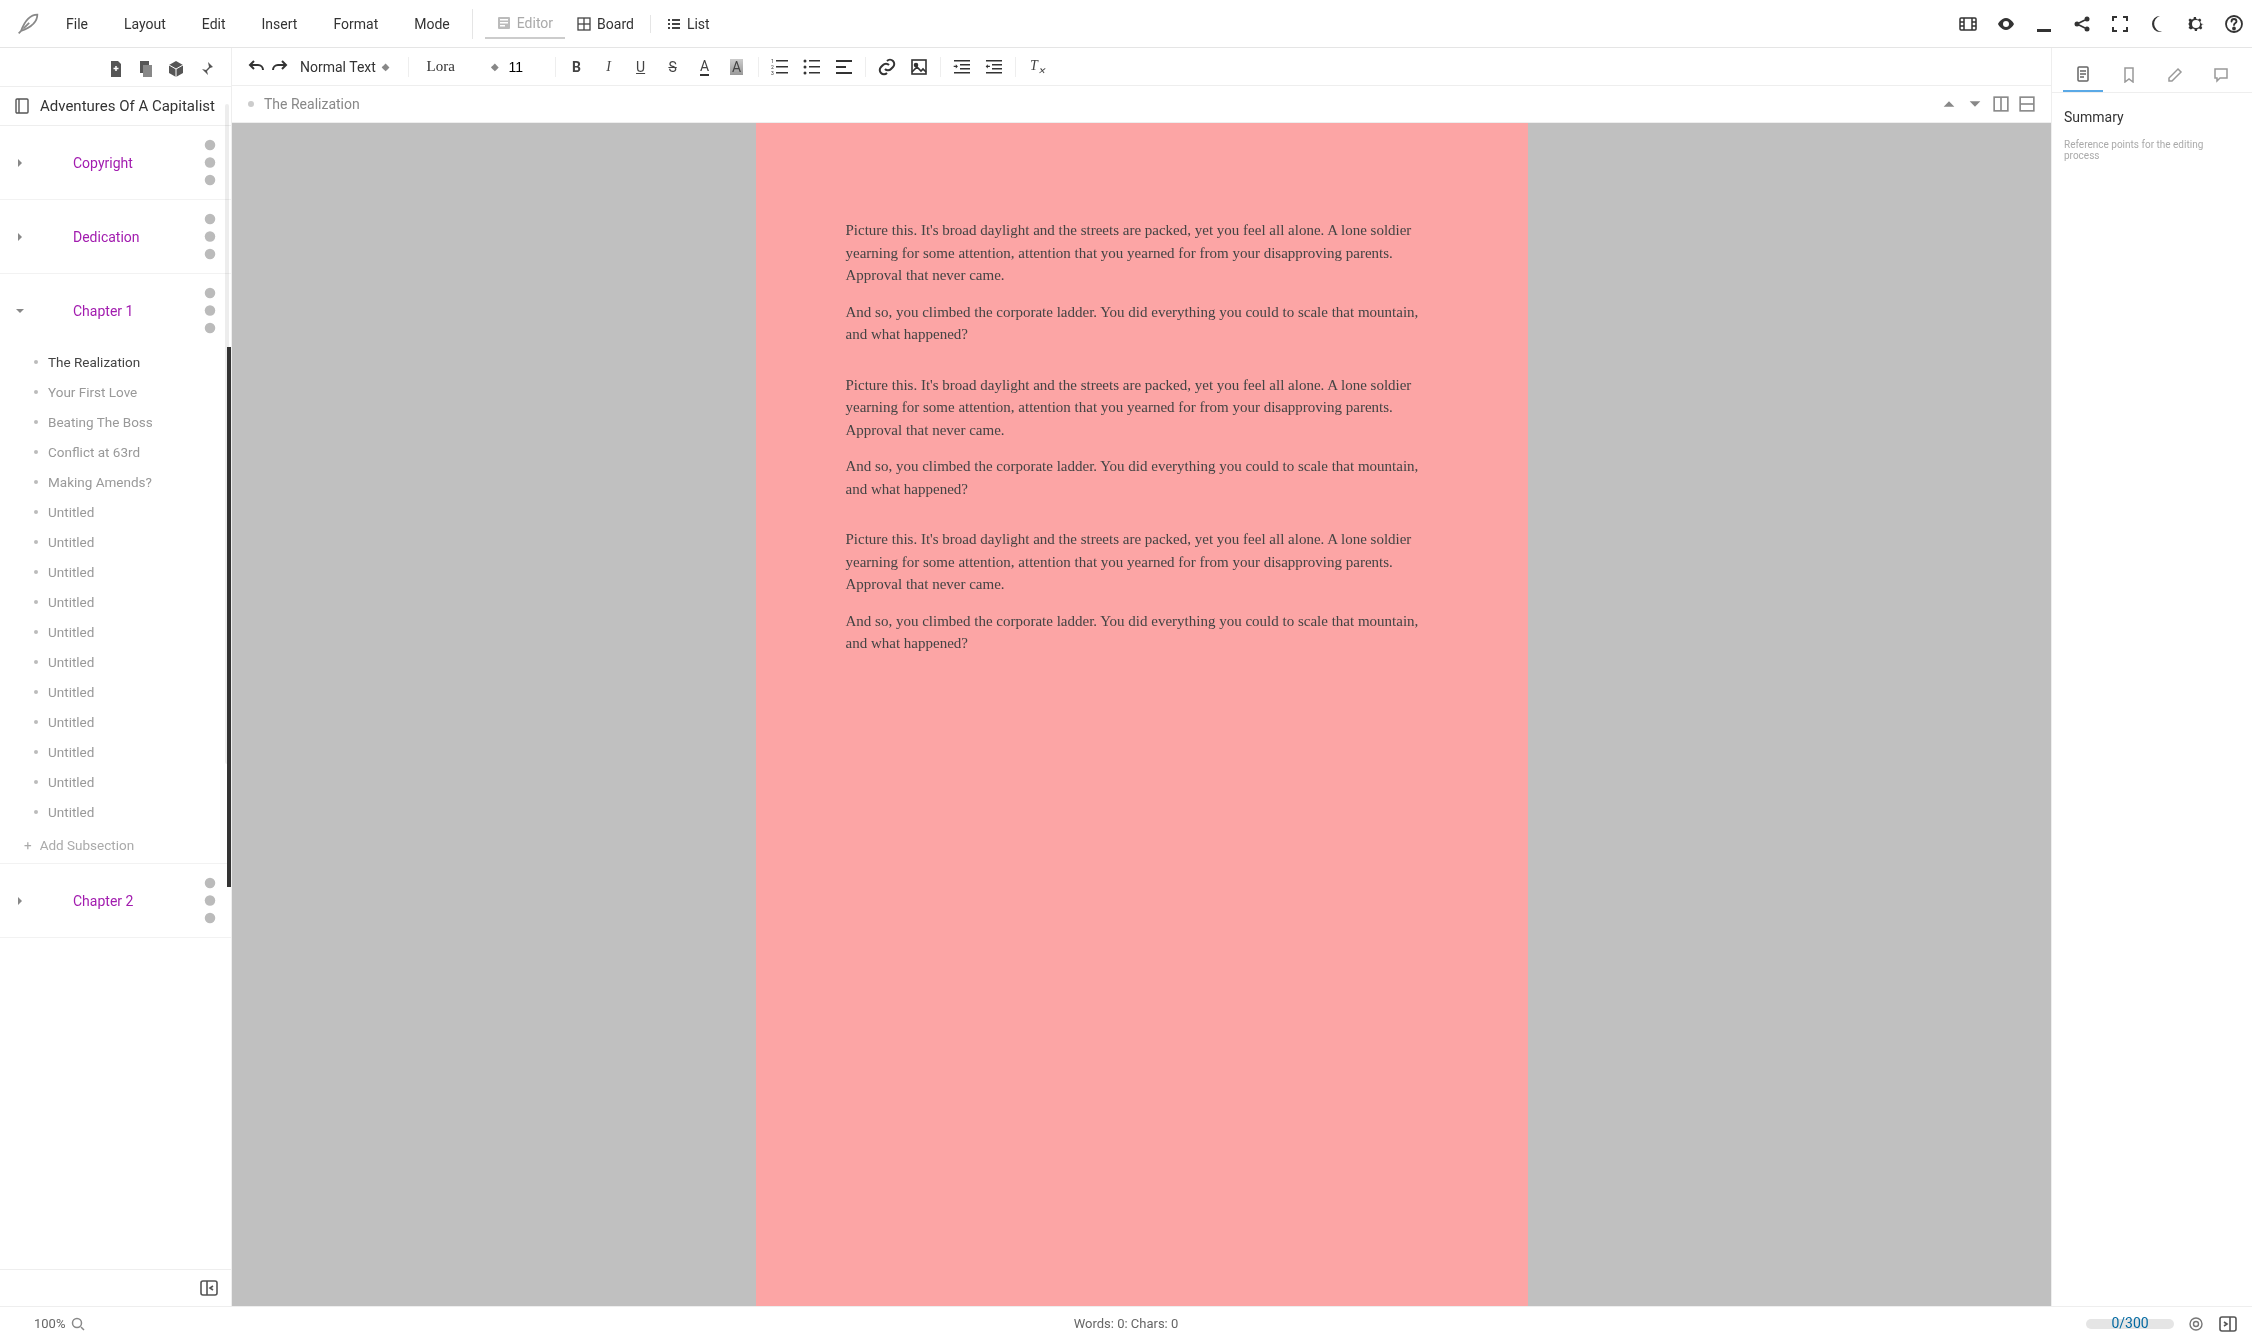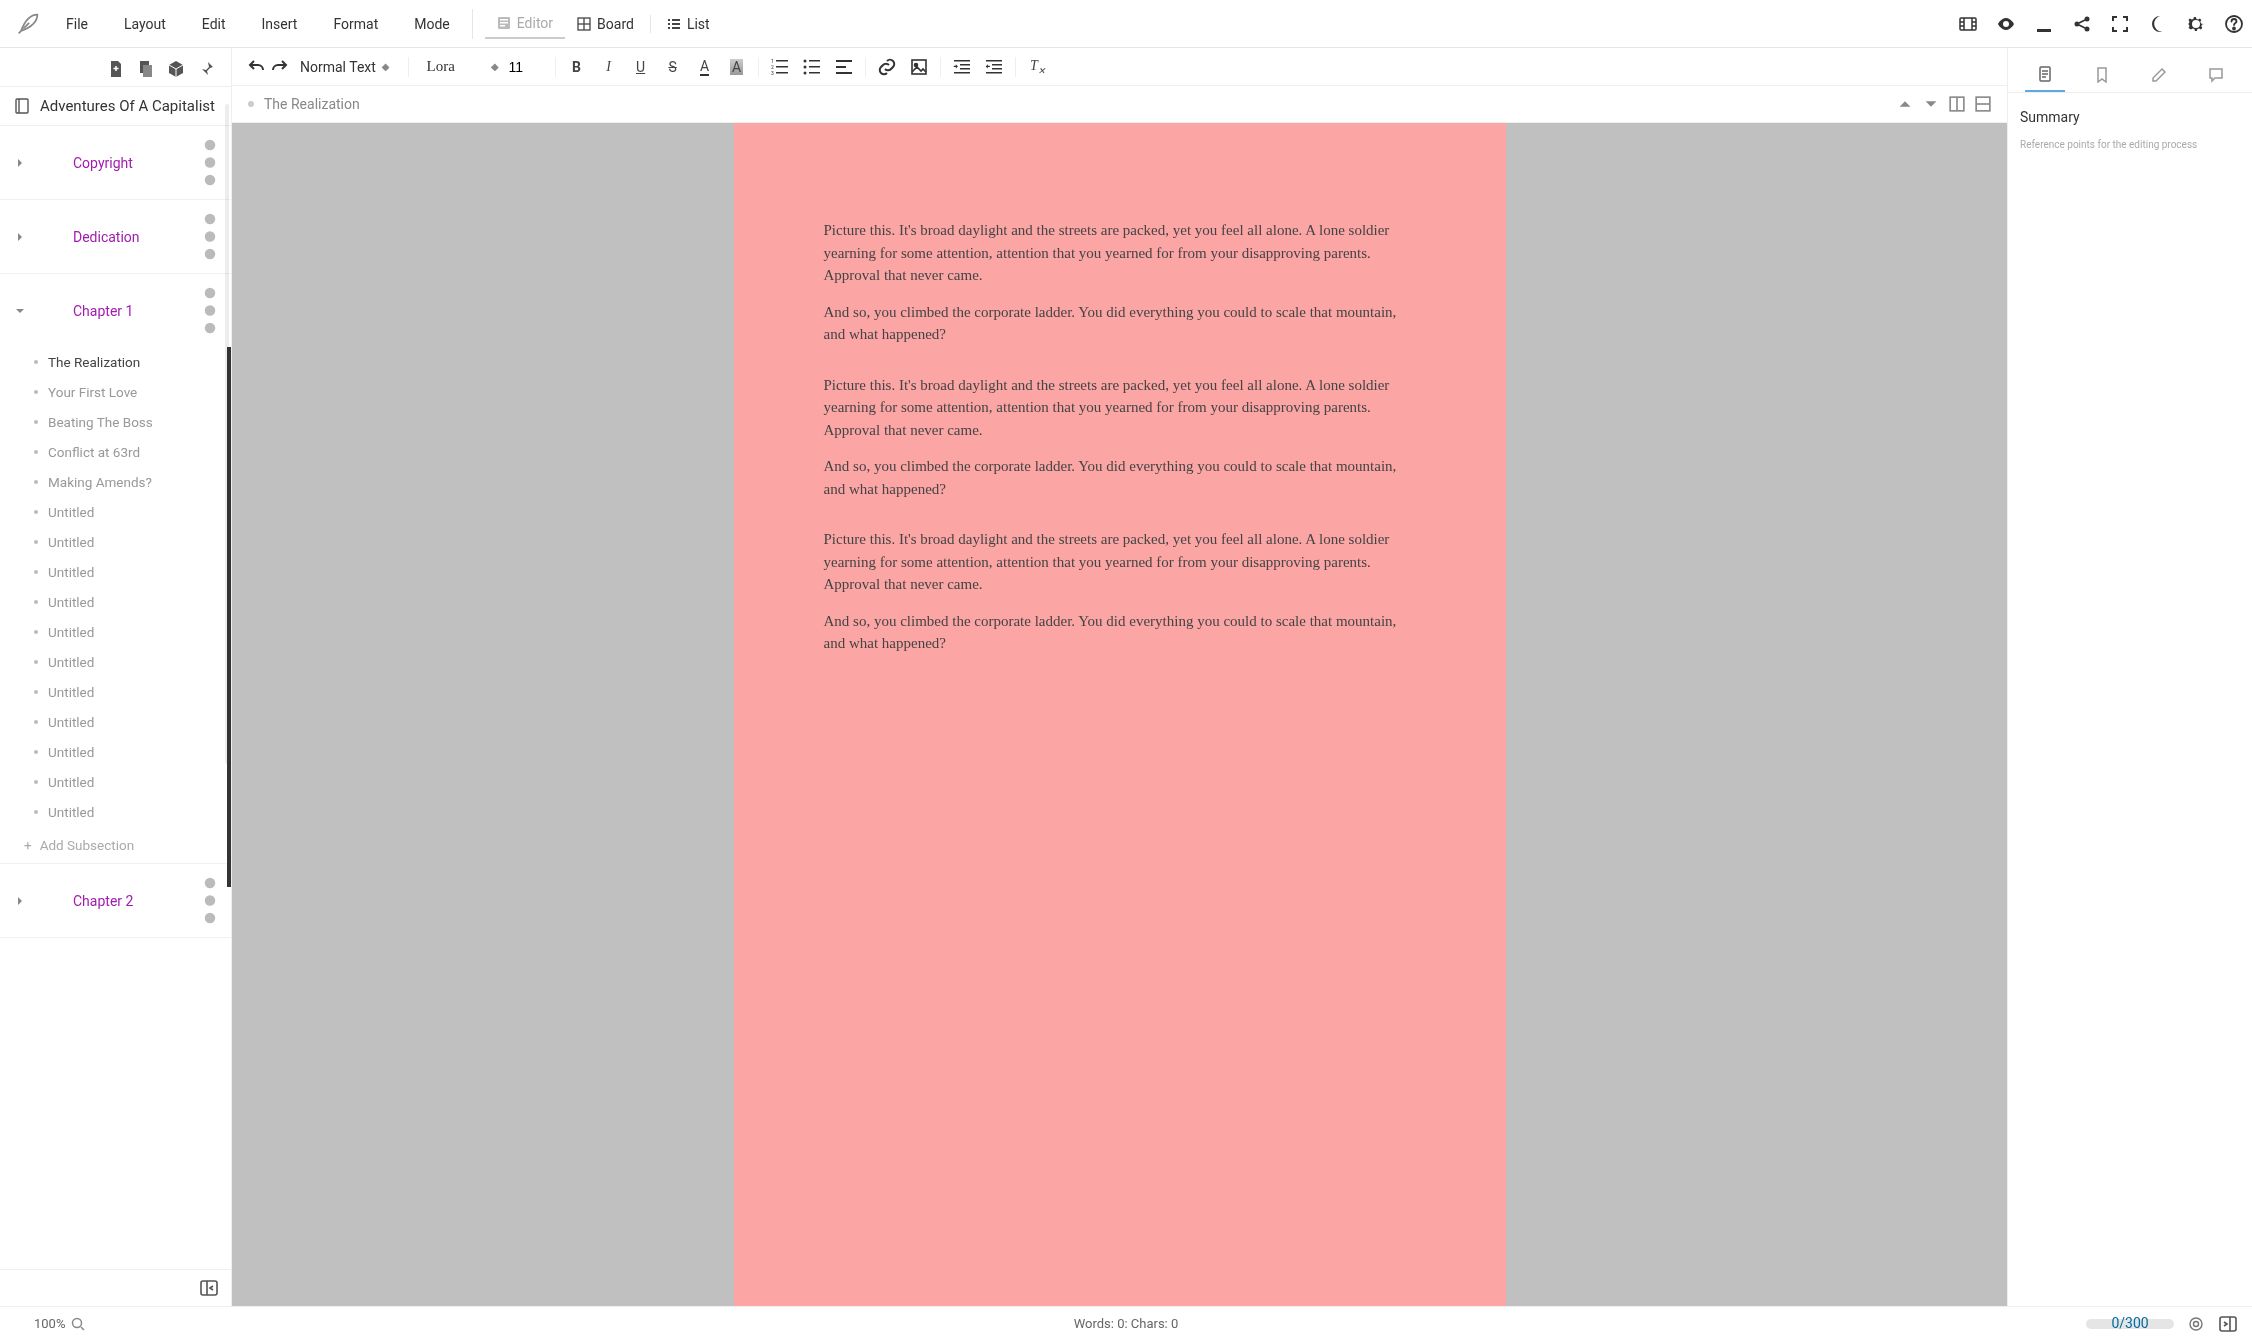--- a/index.html
+++ b/index.html
@@ -57,21 +57,21 @@
 .doc-header { display: flex; align-items: center; padding: 10px 16px; border-bottom: 1px solid #eee; color: #888; }
 .doc-header .bullet { width: 6px; height: 6px; border-radius: 50%; background: #ccc; margin-right: 10px; }
 .doc-header .title { flex: 1; font-size: 14px; color: #888; }
 .doc-header .hico { width: 16px; height: 16px; margin-left: 10px; cursor: pointer; color: #888; display:flex; align-items:center; justify-content:center; }
 .doc-scroll { flex: 1; overflow: auto; background: #c0c0c0; display: flex; justify-content: center; }
 .page { width: 772px; background: #fca5a5; margin: 0; padding: 96px 90px; min-height: 100%; font-family: Georgia, 'Times New Roman', serif; font-size: 15px; color: #444; line-height: 1.5; }
 .page p { margin-bottom: 14px; }
 .page .blk { margin-bottom: 28px; }
 
 
-.inspector { width: 244px; display: flex; flex-direction: column; }
+.inspector { width: 200px; display: flex; flex-direction: column; }
 .insp-tabs { display: flex; justify-content: space-around; padding: 10px 8px 0; border-bottom: 1px solid #eee; }
 .insp-tab { width: 40px; height: 34px; display: flex; align-items: center; justify-content: center; color: #888; cursor: pointer; }
 .insp-tab.active { border-bottom: 2px solid #5aa9e6; color: #555; }
 .insp-body { padding: 16px 12px; }
 .insp-h { font-size: 14px; color: #333; margin-bottom: 14px; }
 .insp-ph { font-size: 10px; color: #aaa; }
 
 
 .status { height: 34px; border-top: 1px solid #eee; display: flex; align-items: center; padding: 0 14px; font-size: 13px; color: #666; }
 .status .zoom { display: flex; align-items: center; gap: 6px; margin-left:20px; }

